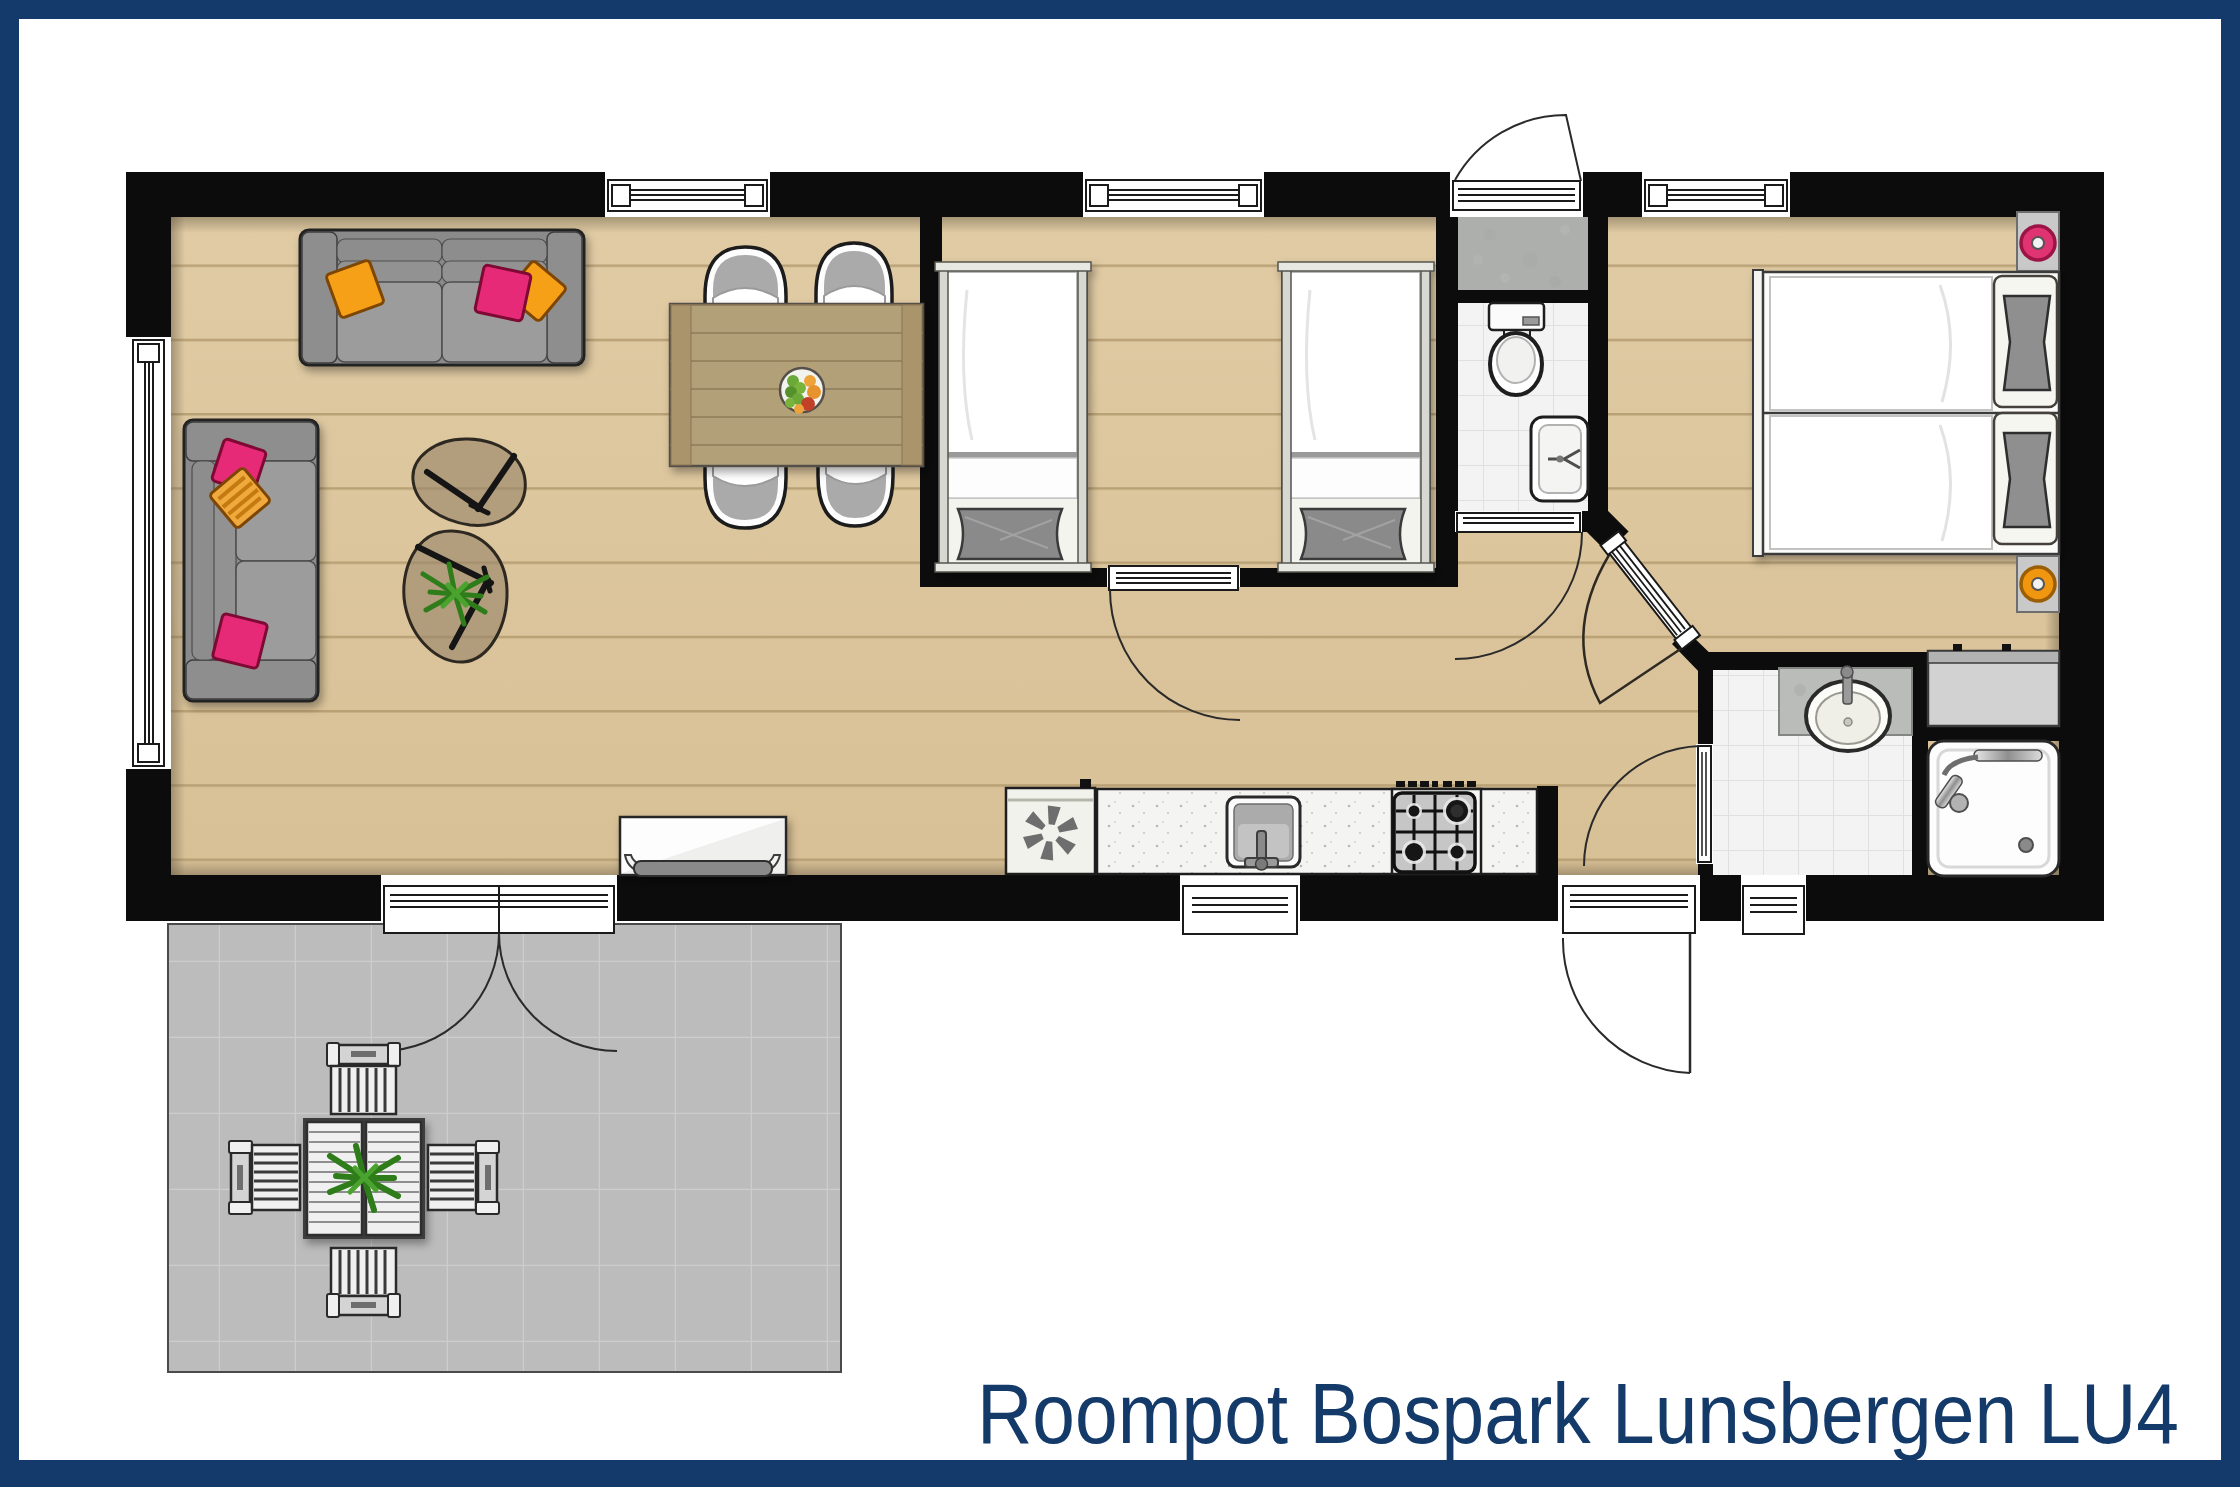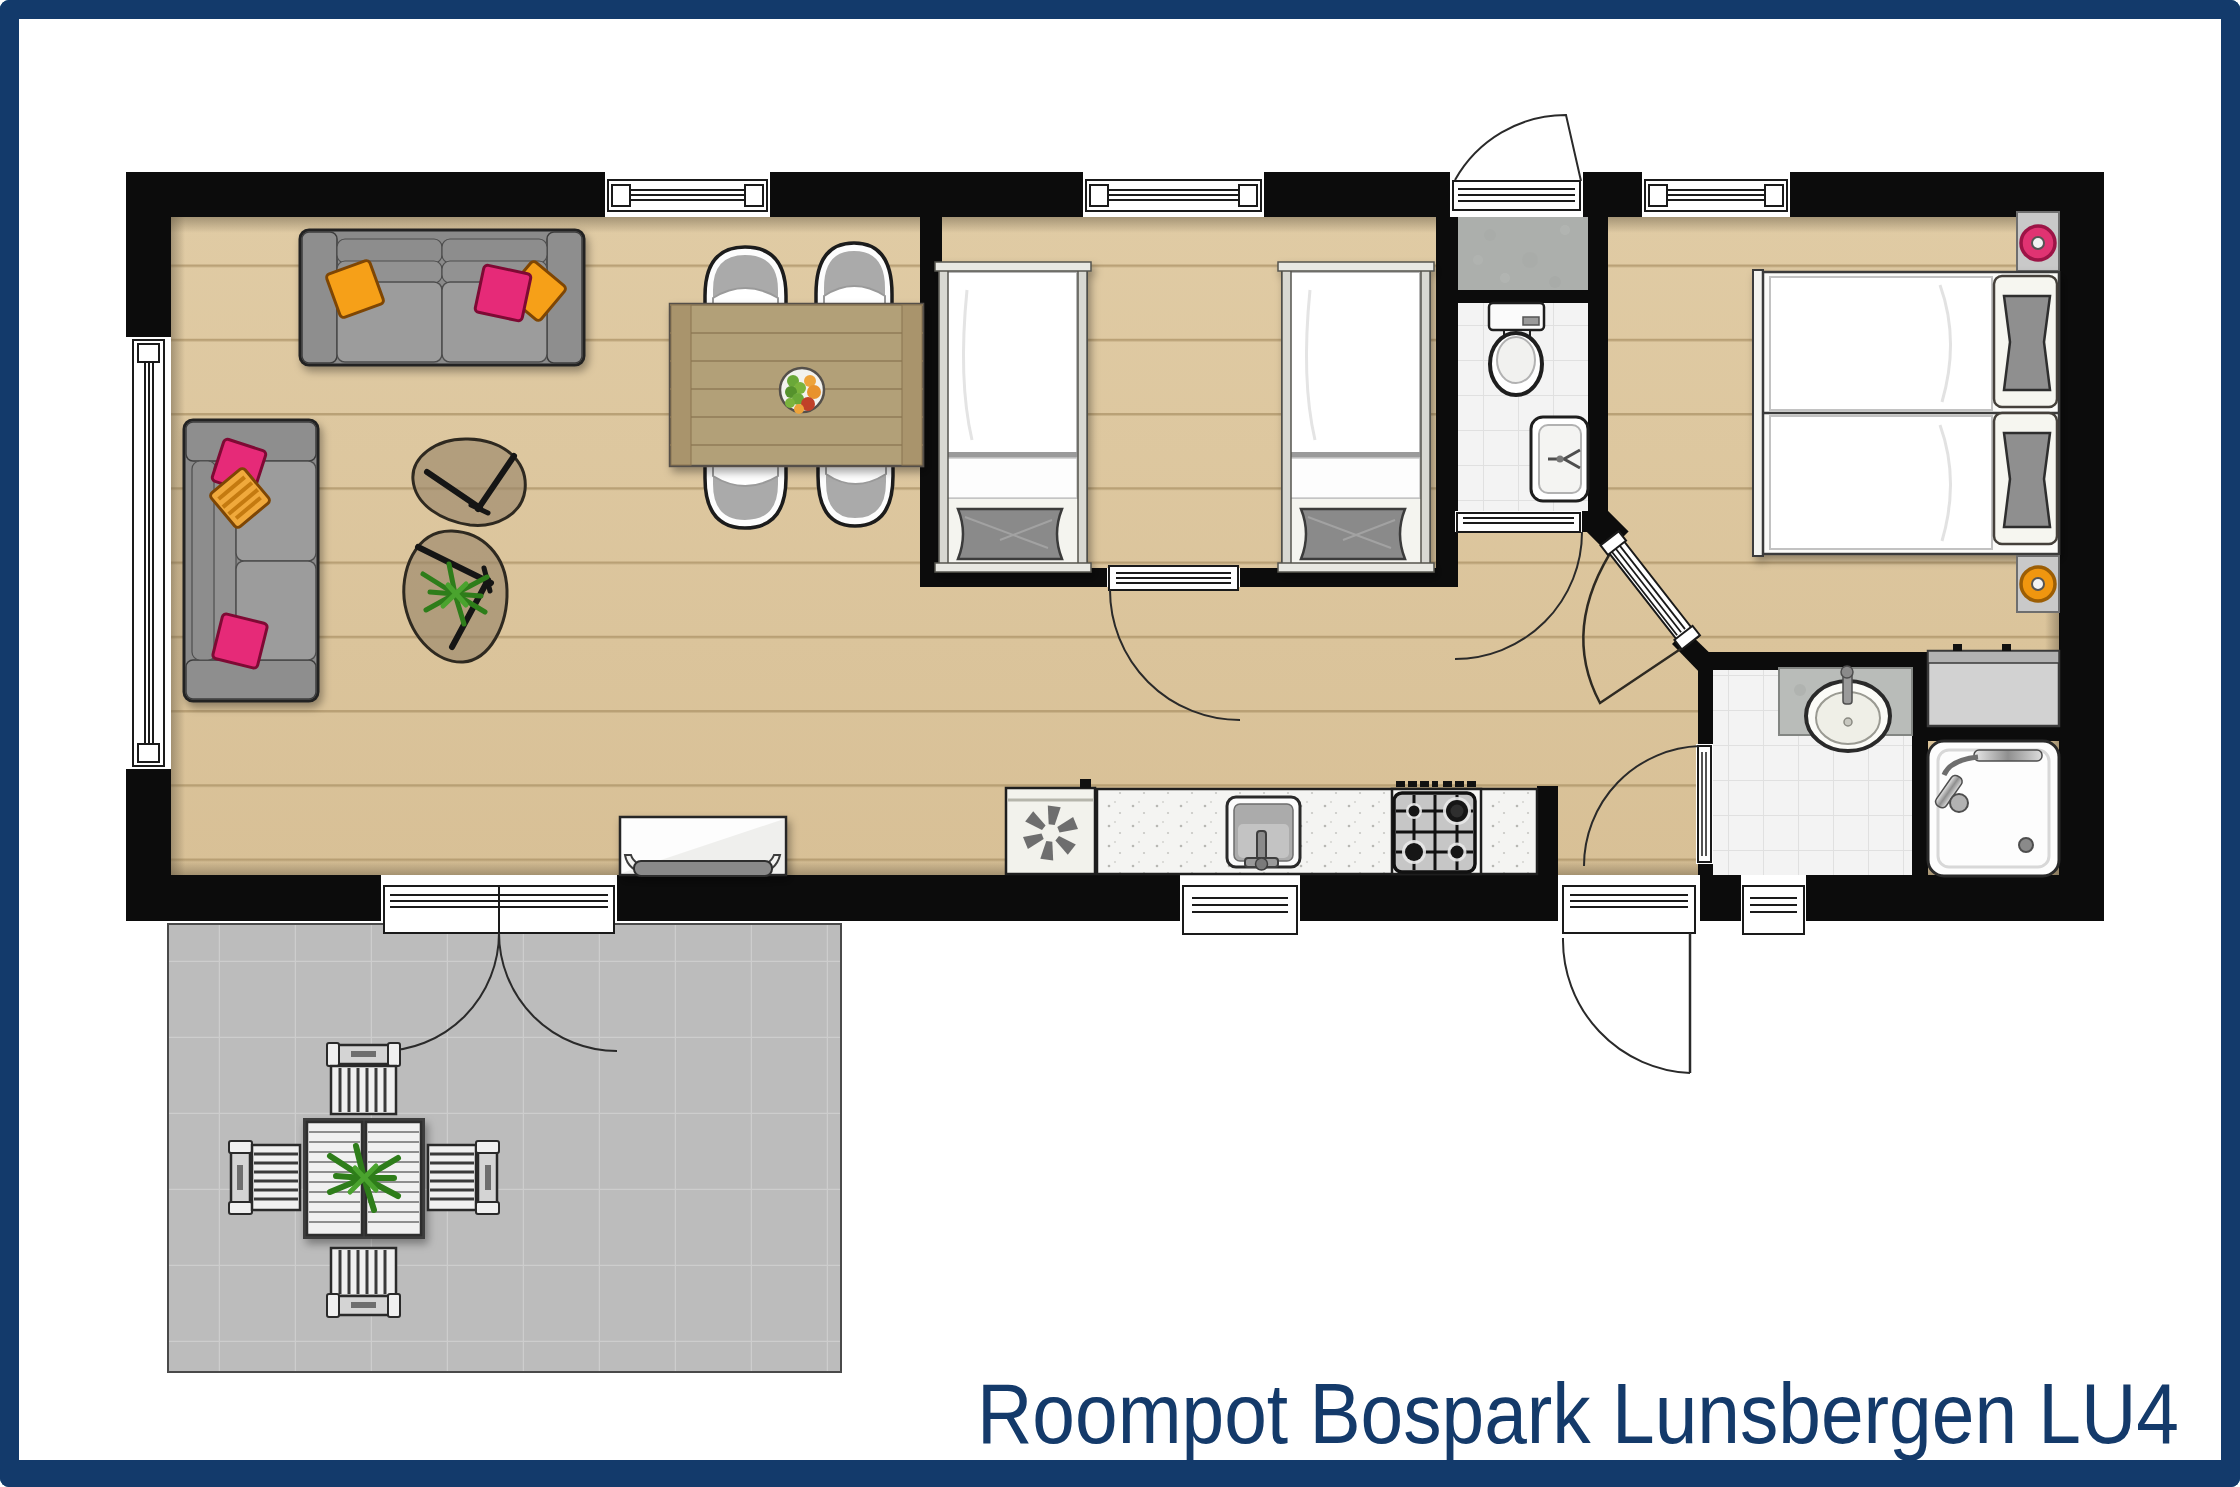--- a/index.html
+++ b/index.html
@@ -1,16 +1,16 @@
 <!DOCTYPE html>
 <html><head>
 <meta charset="utf-8">
 <style>
   html,body{margin:0;padding:0;background:#ffffff;}
-  #page{position:relative;width:2240px;height:1487px;overflow:hidden;background:#5eead4;font-family:"Liberation Sans", sans-serif;border-radius:9px;}
+  #page{position:relative;width:2240px;height:1487px;overflow:hidden;background:#5eead4;font-family:"Liberation Sans", sans-serif;}
   svg{display:block;}
 </style>
 </head>
 <body>
 <div id="page">
 <svg width="2240" height="1487" viewBox="0 0 2240 1487">
 <defs>
   <filter id="fshadow" x="-20%" y="-20%" width="140%" height="140%">
     <feDropShadow dx="3" dy="5" stdDeviation="4" flood-color="#000000" flood-opacity="0.35"></feDropShadow>
   </filter>

